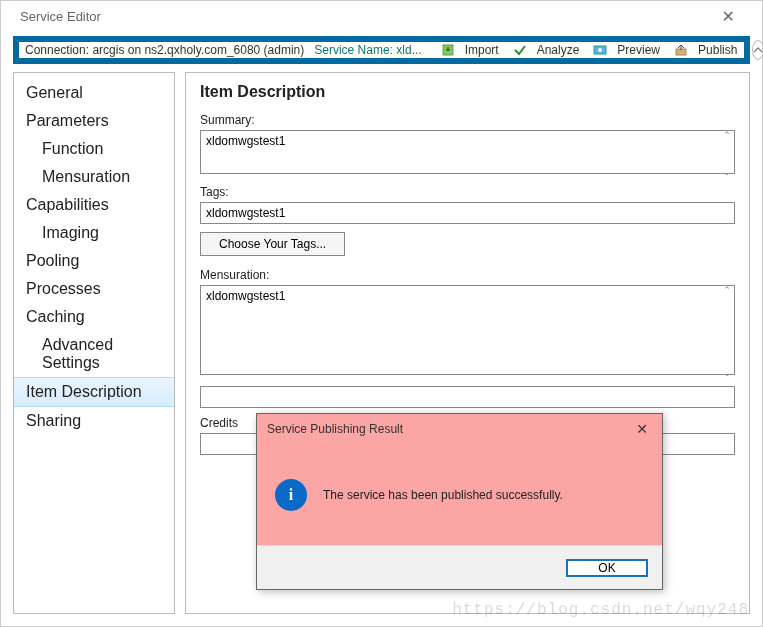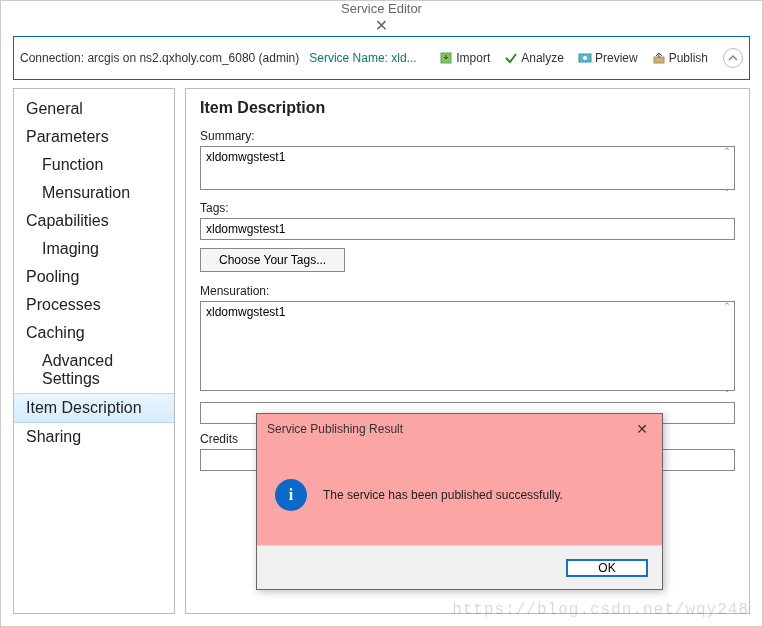--- a/index.html
+++ b/index.html
@@ -19,38 +19,37 @@
   display: flex;
   flex-direction: column;
 }
 .titlebar {
   height: 30px;
   display: flex;
   align-items: center;
   padding: 0 19px;
   color: #666;
   font-size: 13px;
-  flex-direction: column;
 }
 .titlebar .title { flex: 1; }
 .titlebar .close { font-size: 16px; color: #666; cursor: pointer; padding: 0 8px; }
 .toolbar {
-  border: 1px solid #0369a1;
+  border: 6px solid #0369a1;
   margin: 5px 12px 8px 12px;
-  height: 44px;
+  height: 28px;
   display: flex;
   align-items: center;
   padding: 0 6px;
   gap: 8px;
 }
 .toolbar .conn { flex: 0 0 auto; color: #333; font-size: 12px; white-space: nowrap; }
 .toolbar .svcname { color: #0f766e; font-size: 12px; white-space: nowrap; margin-left: 2px; }
 .toolbar .spacer { flex: 1; }
 .toolbar .tbtn {
-  display: flex; align-items: center; gap: 3px;
+  display: flex; align-items: center; gap: 10px;
   font-size: 12px; color: #333; cursor: pointer;
   padding: 2px 3px;
 }
 .toolbar .ico { width: 14px; height: 14px; display: inline-flex; align-items: center; justify-content: center; }
 .circlebtn {
   width: 20px; height: 20px; border: 1px solid #bbb; border-radius: 50%;
   display: flex; align-items: center; justify-content: center; cursor: pointer;
   margin-left: 4px;
 }
 .content-row { flex: 1; display: flex; padding: 0 12px 12px 12px; gap: 10px; }

